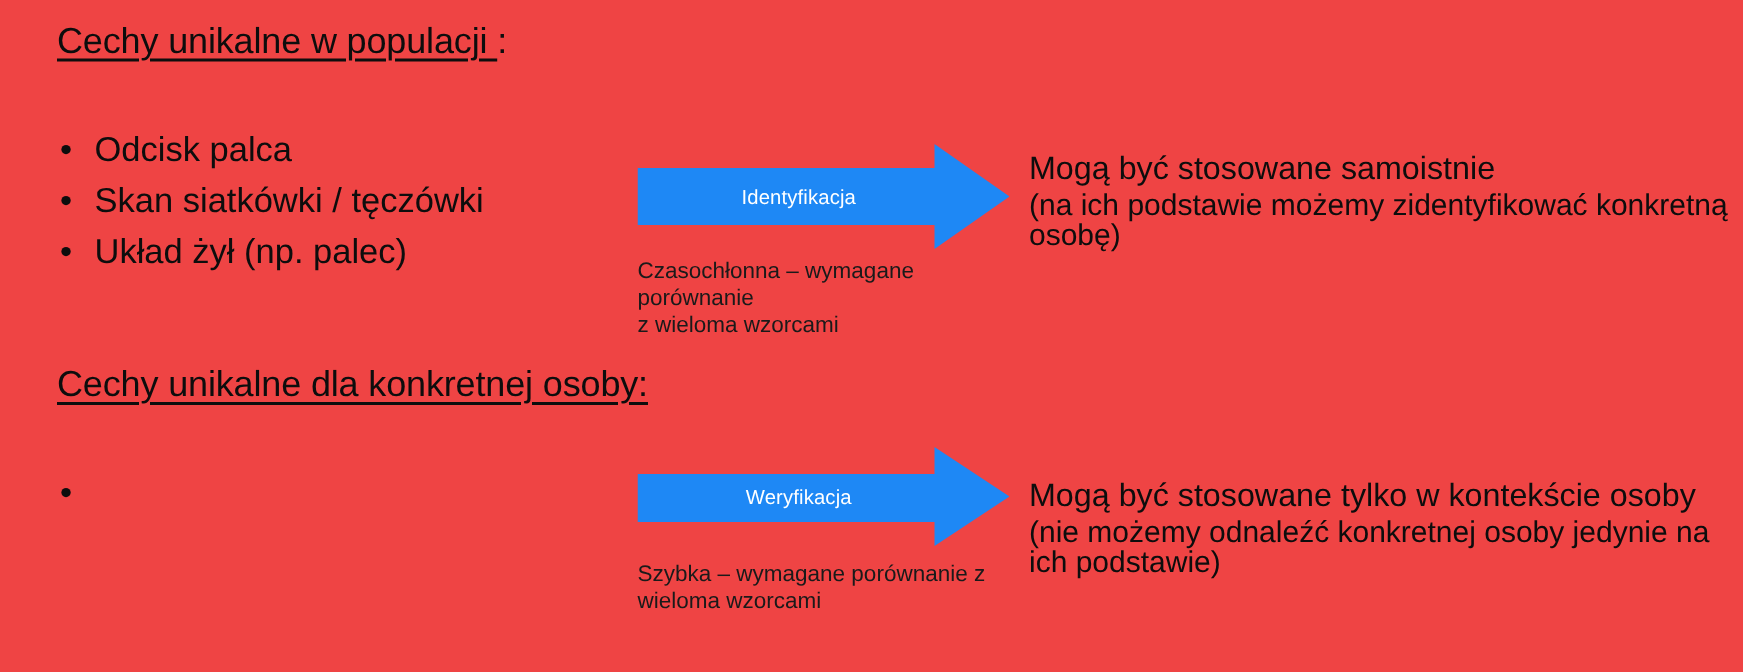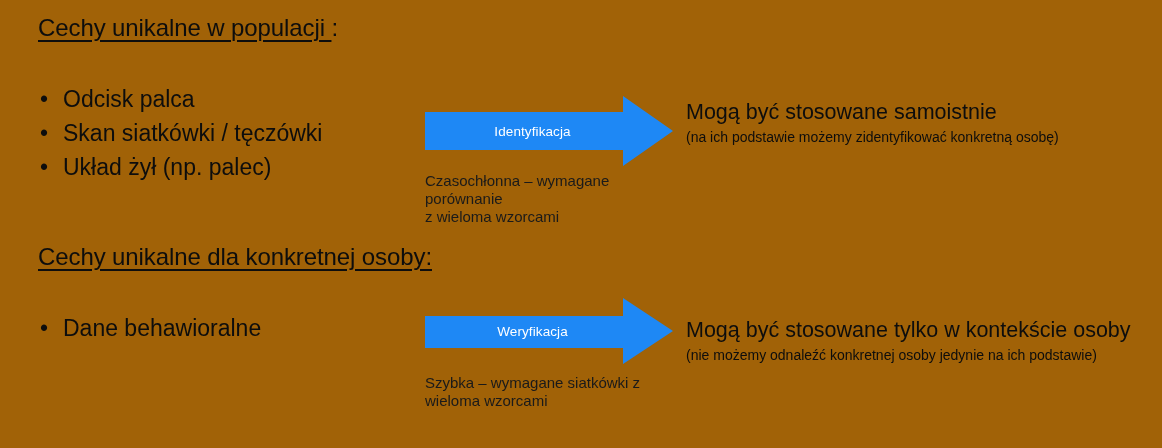--- a/index.html
+++ b/index.html
@@ -11,21 +11,21 @@
     width: 1162px;
     height: 448px;
     position: relative;
     font-family: "Liberation Sans", sans-serif;
     color: #0d0d0d;
     overflow: hidden;
   }
   .slide {
     position: absolute;
     inset: 0;
-    background: #a16207;
+    background: #ef4444;
   }
 
   
   .section-heading {
     position: absolute;
     font-size: 24px;
     font-weight: 400;
     letter-spacing: -0.1px;
     color: #0d0d0d;
     white-space: pre;
@@ -111,21 +111,21 @@
   }
   #outcome-identification { left: 686px; top: 98px; }
   #outcome-verification   { left: 686px; top: 316px; }
 
   .outcome-main {
     font-size: 21.5px;
     line-height: 28px;
     color: #0d0d0d;
   }
   .outcome-sub {
-    font-size: 14px;
+    font-size: 20px;
     line-height: 20px;
     color: #0d0d0d;
     margin-top: 1px;
   }
 </style>
 </head>
 <body>
 
 <div class="slide">
 
@@ -151,32 +151,32 @@
   </div>
 
   <div class="outcome" id="outcome-identification">
     <div class="outcome-main">Mogą być stosowane samoistnie</div>
     <div class="outcome-sub">(na ich podstawie możemy zidentyfikować konkretną osobę)</div>
   </div>
 
   <div class="section-heading" id="heading-person"><span class="u">Cechy unikalne dla konkretnej osoby:</span><span></span></div>
 
   <ul class="bullet-list" id="bullets-person">
-    <li><span class="dot">•</span><span>Dane behawioralne</span></li>
+    <li><span class="dot">•</span></li>
   </ul>
 
   <div class="arrow-block" id="arrow-block-verification">
     <div class="arrow-graphic">
       <svg viewBox="0 0 248 70" xmlns="http://www.w3.org/2000/svg">
         <polygon points="0,20 198,20 198,2 248,35 198,68 198,52 0,52" fill="#1e88f5"></polygon>
       </svg>
       <div class="arrow-label">Weryfikacja</div>
     </div>
     <div class="arrow-caption">
-      <div>Szybka – wymagane siatkówki z</div>
+      <div>Szybka – wymagane porównanie z</div>
       <div>wieloma wzorcami</div>
     </div>
   </div>
 
   <div class="outcome" id="outcome-verification">
     <div class="outcome-main">Mogą być stosowane tylko w kontekście osoby</div>
     <div class="outcome-sub">(nie możemy odnaleźć konkretnej osoby jedynie na ich podstawie)</div>
   </div>
 
 </div>

